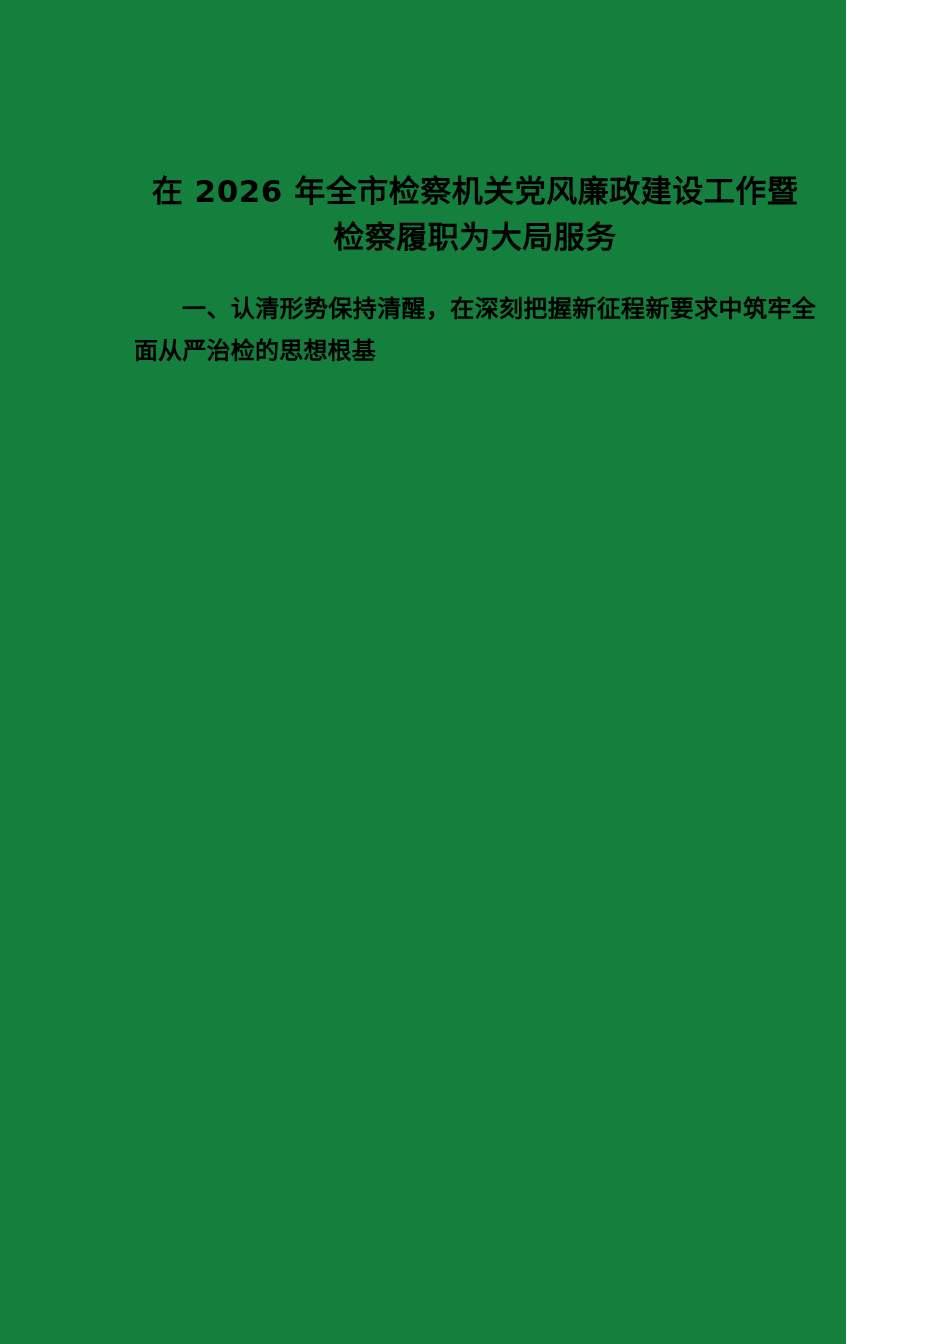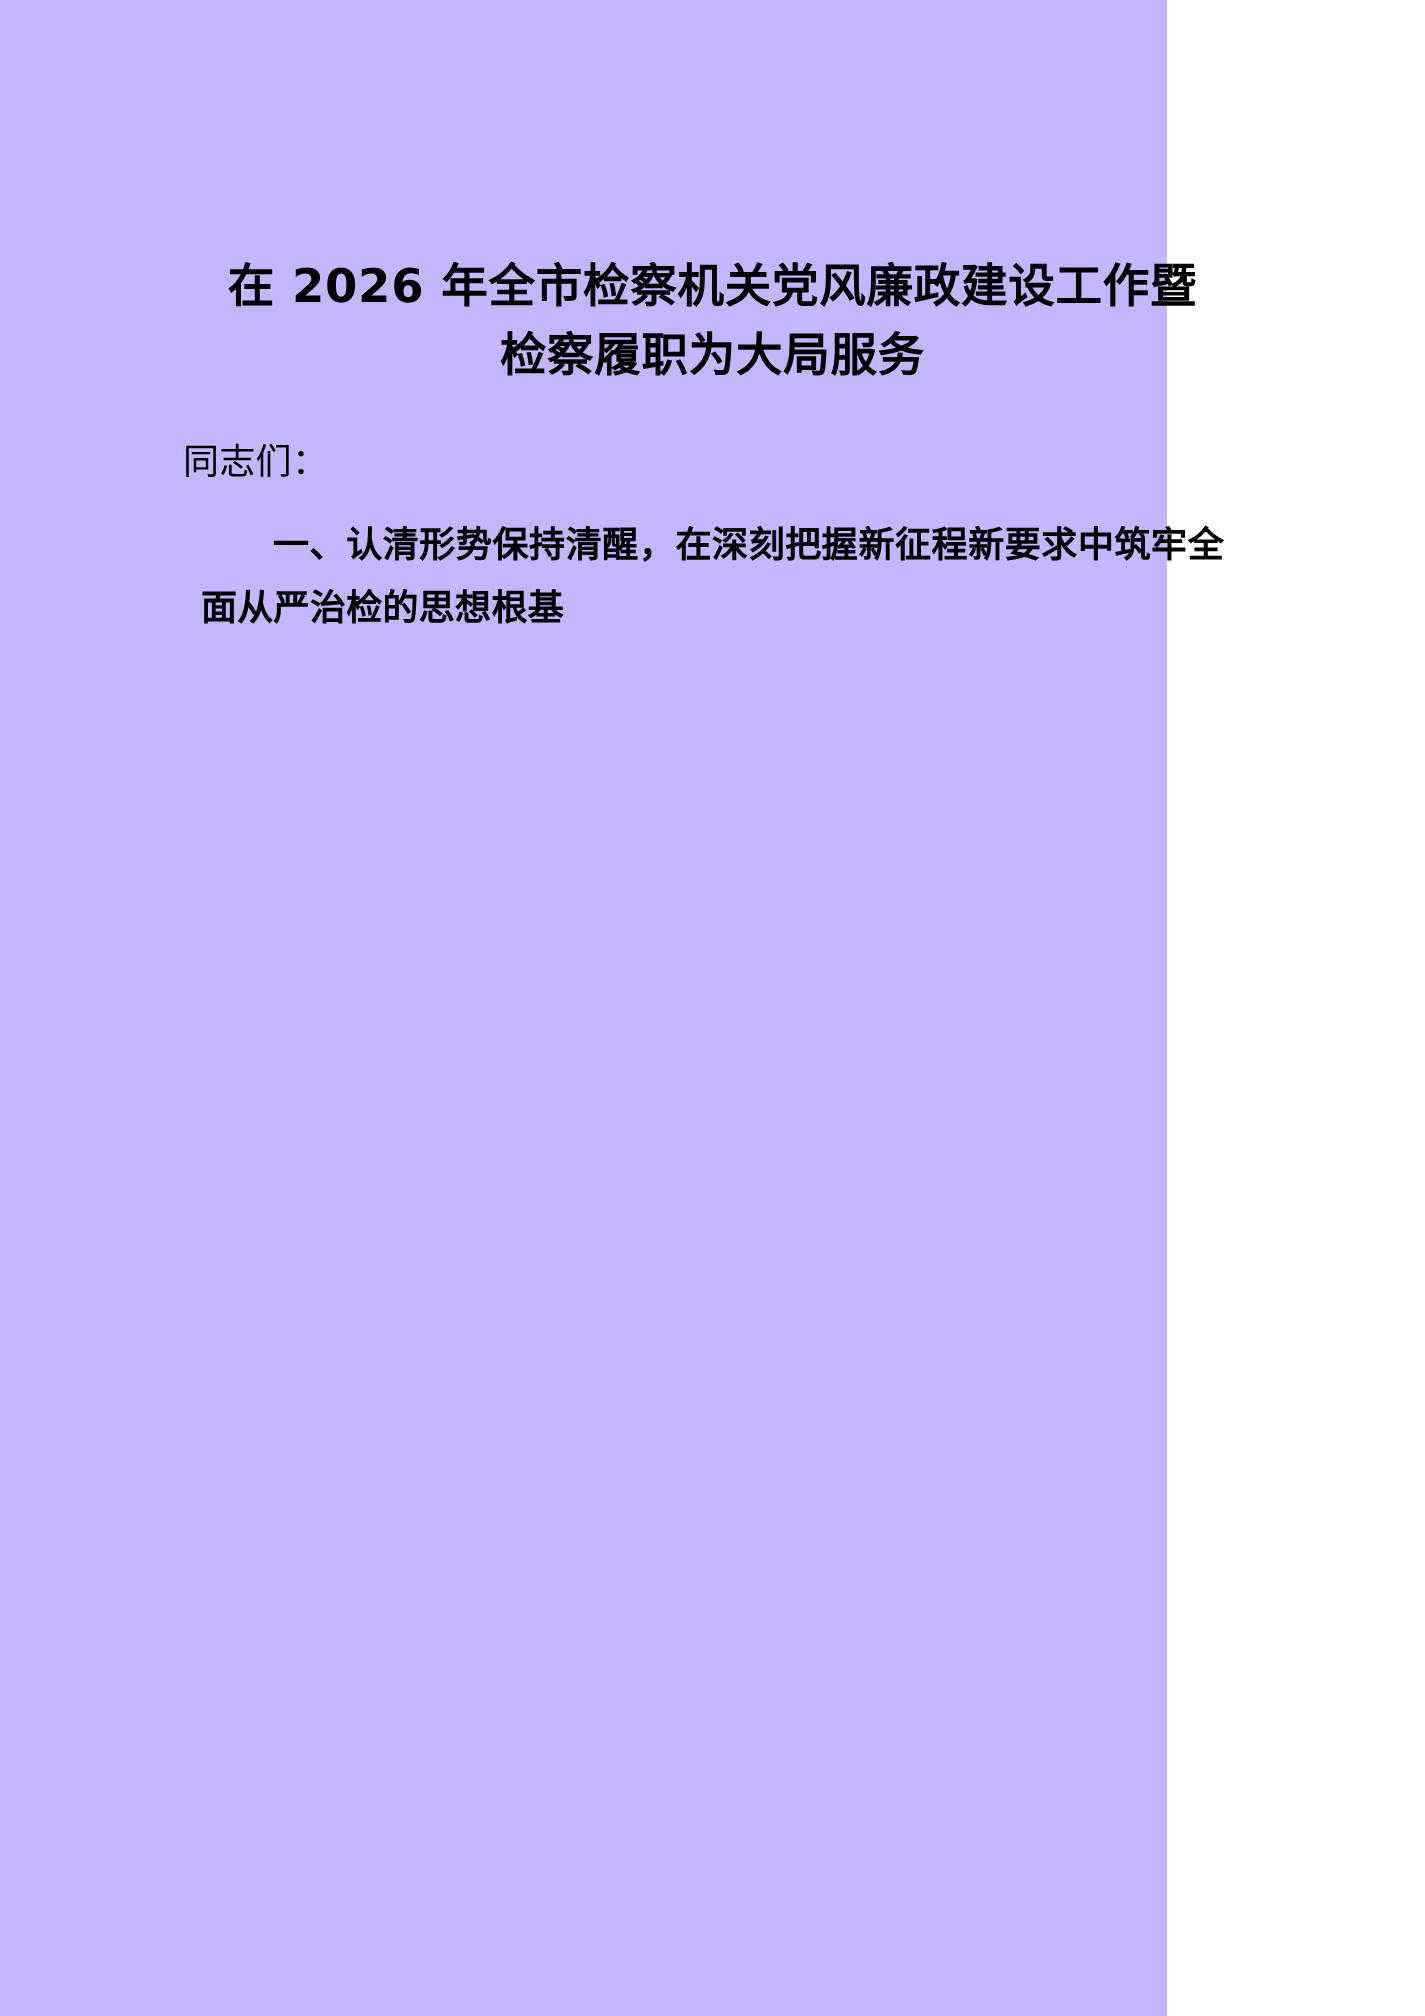--- a/index.html
+++ b/index.html
@@ -12,23 +12,23 @@
     width: 950px;
     height: 1344px;
     overflow: hidden;
     font-family: "Liberation Serif", "DejaVu Serif", serif;
     color: #000000;
     -webkit-font-smoothing: antialiased;
   }
 
   .page {
     position: relative;
-    width: 778px;
+    width: 846px;
     height: 1344px;
-    background: #c4b5fd;
+    background: #15803d;
     box-sizing: border-box;
   }
 
   .content {
     position: absolute;
     left: 122px;
     top: 168px;
     width: 706px;
   }
 
@@ -84,20 +84,19 @@
 <body>
 
 <div class="page">
   <div class="content">
 
     <h1 class="doc-title">
       <span>在 2026 年全市检察机关党风廉政建设工作暨</span><br>
       <span>检察履职为大局服务</span>
     </h1>
 
-    <p class="salutation">同志们：</p>
 
 
     <p class="section-heading">一、认清形势保持清醒，在深刻把握新征程新要求中筑牢全面从严治检的思想根基</p>
 
 
   </div>
 </div>
 
 </body></html>

